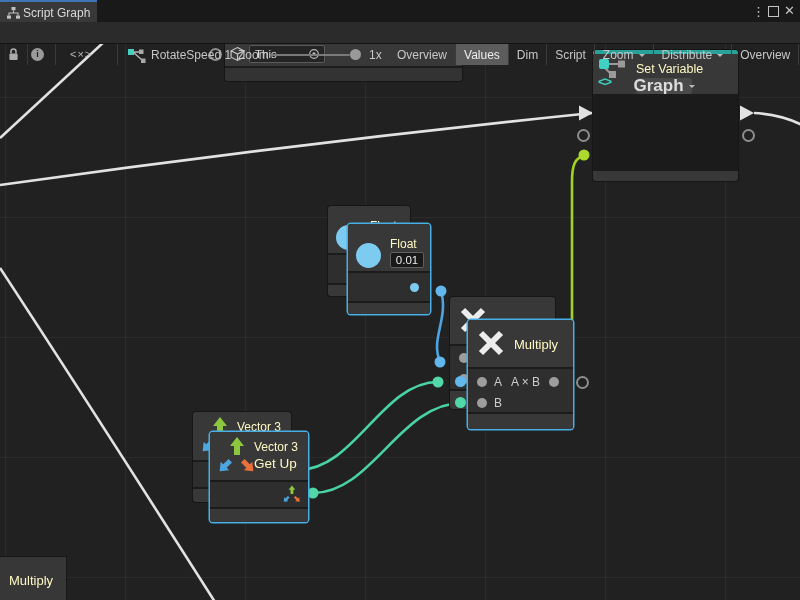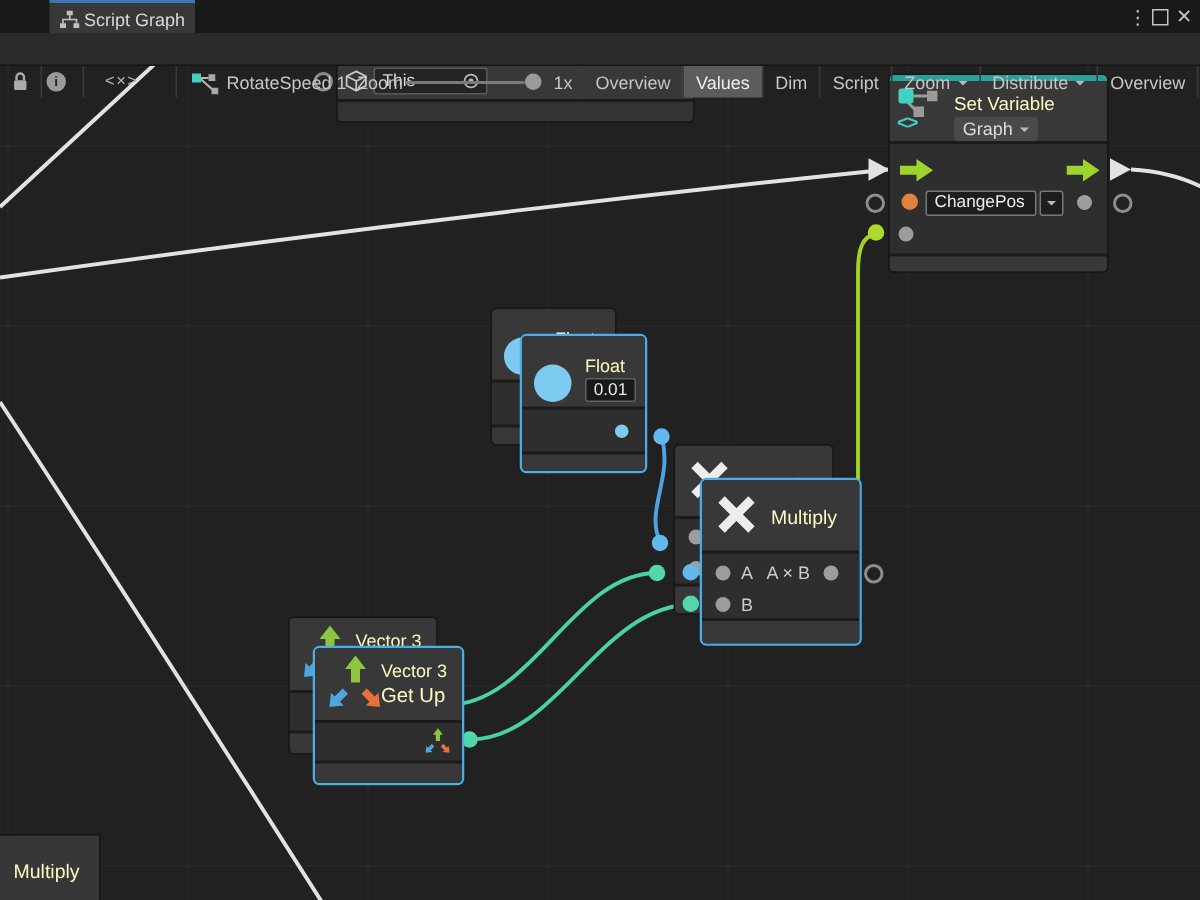--- a/index.html
+++ b/index.html
@@ -3,21 +3,21 @@
 <meta charset="utf-8">
 <style>
   html,body{margin:0;padding:0;background:#101010;}
   body{width:800px;height:600px;position:relative;overflow:hidden;
        font-family:"Liberation Sans","DejaVu Sans",sans-serif;
        -webkit-font-smoothing:antialiased;color:#cfcfcf;}
   .abs{position:absolute;}
 
   
   #tabbar{left:0;top:0;width:800px;height:22px;background:#191919;z-index:10;}
-  #tab{left:0;top:0;width:97px;height:22px;background:#383838;border-top:2px solid #3e76b5;box-sizing:border-box;margin-left:33px;}
+  #tab{left:0;top:0;width:97px;height:22px;background:#383838;border-top:2px solid #3e76b5;box-sizing:border-box;}
   #tab-label{left:23px;top:4px;font-size:12px;color:#d9d9d9;white-space:nowrap;}
   #tab-icon{left:7px;top:5px;}
   .winbtn{top:2px;font-size:13px;color:#c4c4c4;line-height:18px;}
   #win-menu{left:752px;top:3px;}
   #win-max{left:768px;top:6px;width:9px;height:9px;border:1.5px solid #c4c4c4;font-size:0;}
   #win-close{left:784px;}
 
   
   #toolbar{left:0;top:22px;width:800px;height:22px;background:#2b2b2b;z-index:10;
            border-bottom:1px solid #141414;box-sizing:border-box;}
@@ -55,21 +55,21 @@
   .bdy{background:#2e2e2e;}
   .ftr{background:#383838;}
   .back{z-index:2;} .front{z-index:4;}
   .ntitle{position:absolute;color:#fef9c3;white-space:nowrap;}
   .port{position:absolute;border-radius:50%;}
   .cdot{position:absolute;border-radius:50%;z-index:3;}
   .bubble{position:absolute;width:9px;height:9px;border:2px solid #8d8d8d;border-radius:50%;z-index:5;}
   .vfield{position:absolute;background:#191919;border:1px solid #5f5f5f;border-radius:2px;
           color:#e8e8e8;font-size:11.5px;box-sizing:border-box;}
   .ddown{position:absolute;background:#4a4a4a;border-radius:3px;display:flex;align-items:center;
-         justify-content:center;gap:5px;color:#dddddd;font-size:12px;}
+         justify-content:center;gap:5px;color:#dddddd;font-size:17px;font-weight:bold;}
 </style>
 </head>
 <body>
 
 <div id="tabbar" class="abs">
   <div id="tab" class="abs">
     <svg id="tab-icon" class="abs" width="13" height="12" viewBox="0 0 13 12">
       <rect x="4.5" y="0" width="4" height="3.2" fill="#c0c0c0"></rect>
       <path d="M6.5 3.2 V6 M2 8.5 V6 H11 V8.5" stroke="#c0c0c0" stroke-width="1.1" fill="none"></path>
       <rect x="0" y="8.5" width="4" height="3.2" fill="#c0c0c0"></rect>
@@ -279,35 +279,20 @@
         <rect x="20" y="2.5" width="7" height="7" fill="#9a9a9a"></rect>
         <rect x="11" y="13" width="7" height="7" fill="#9a9a9a"></rect>
       </svg>
       <span class="ntitle" style="left:5px;top:20px;font-size:13px;font-weight:bold;color:#3fd2c2;letter-spacing:-1px">&lt;&gt;</span>
       <span class="ntitle" style="left:43px;top:8px;font-size:12.5px">Set Variable</span>
       <div class="ddown" style="left:43px;top:24px;width:56px;height:16px">
         <span>Graph</span>
         <span class="caret"></span>
       </div>
     </div>
-    <div class="sec bdy" style="top:46px;height:73px">
-      <svg class="abs" style="left:7px;top:10px" width="22" height="15" viewBox="0 0 22 15">
-        <polygon points="0,4.5 11,4.5 11,0 22,7.5 11,15 11,10.5 0,10.5" fill="#9ed32c"></polygon>
-      </svg>
-      <svg class="abs" style="left:118px;top:10px" width="22" height="15" viewBox="0 0 22 15">
-        <polygon points="0,4.5 11,4.5 11,0 22,7.5 11,15 11,10.5 0,10.5" fill="#9ed32c"></polygon>
-      </svg>
-      <div class="port" style="left:8px;top:79px;width:11px;height:11px;background:#e0813d;top:33px"></div>
-      <div class="abs" style="left:24px;top:31px;width:74px;height:17px;background:#1e1e1e;border:1px solid #777777;border-radius:2px;box-sizing:border-box;color:#eeeeee;font-size:11.5px;line-height:15px;padding-left:5px">ChangePos</div>
-      <div class="abs" style="left:100px;top:31px;width:16px;height:17px;background:#1e1e1e;border:1px solid #777777;border-radius:2px;box-sizing:border-box;display:flex;align-items:center;justify-content:center">
-        <span class="caret" style="margin-top:3px"></span>
-      </div>
-      <div class="port" style="left:125px;top:34px;width:10px;height:10px;background:#9d9d9d"></div>
-      <div class="port" style="left:6px;top:55px;width:10px;height:10px;background:#9d9d9d"></div>
-    </div>
     <div class="sec ftr" style="top:121px;height:10px"></div>
   </div>
 
   <div class="node front" style="left:225px;top:42px;width:237px;height:39px;border-radius:0 0 3px 3px">
     <div class="sec hdr" style="top:0;height:24px">
       <svg class="abs" style="left:5px;top:4px" width="15" height="16" viewBox="0 0 14 14">
         <path d="M7 1 L13 4 L13 10 L7 13 L1 10 L1 4 Z M1 4 L7 7 L13 4 M7 7 L7 13" stroke="#c8c8c8" stroke-width="1.1" fill="none"></path>
       </svg>
       <div class="abs" style="left:24px;top:3px;width:76px;height:18px;background:#242424;border:1px solid #5a5a5a;border-radius:2px;box-sizing:border-box">
         <span class="ntitle" style="left:5px;top:2px;font-size:11.5px;color:#d8d8d8">This</span>

